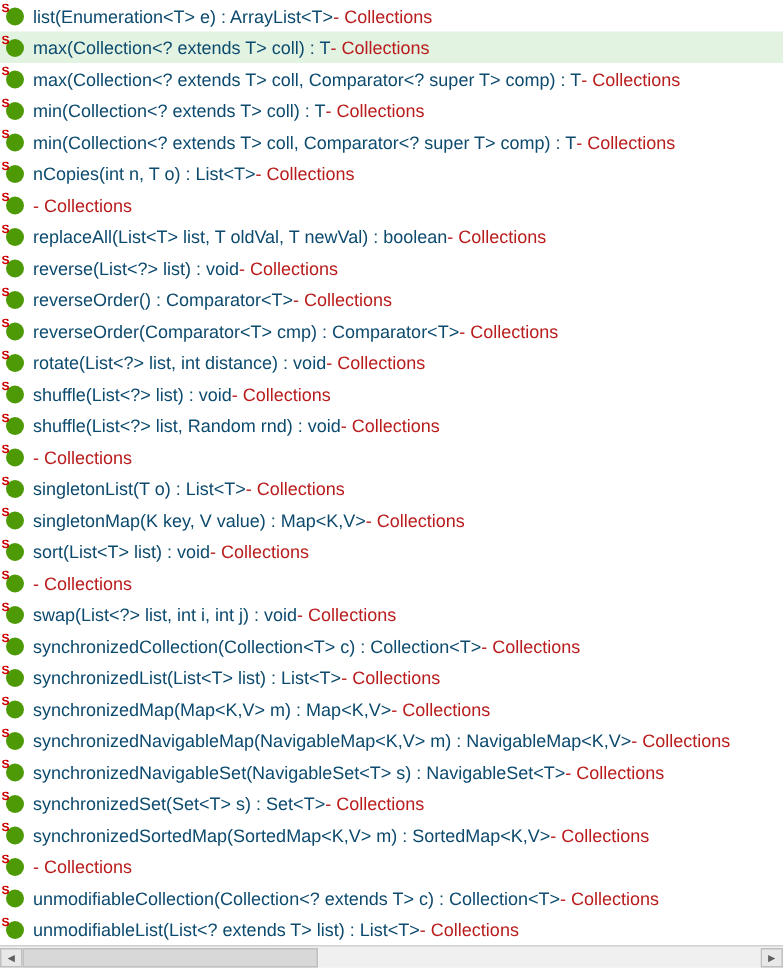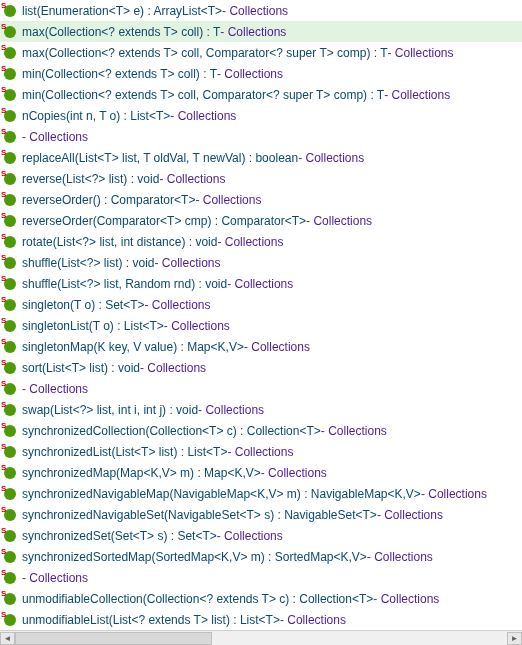--- a/index.html
+++ b/index.html
@@ -48,21 +48,21 @@
     top: -1px;
     left: -1px;
     width: 7px;
     height: 9px;
     font-size: 8px;
     font-weight: bold;
     color: #cc0000;
     line-height: 8px;
   }
   .sig { color: #0c4a6e; }
-  .src { color: #4c1d95; }
+  .src { color: #b91c1c; }
   .scrollbar {
     position: absolute;
     bottom: 0;
     left: 0;
     right: 0;
     height: 15px;
     background: #f0f0f0;
     border-top: 1px solid #d0d0d0;
     display: flex;
     align-items: center;
@@ -207,21 +207,20 @@
         <span class="s-badge">S</span>
       </span>
       <span class="sig">shuffle(List&lt;?&gt; list, Random rnd) : void</span>
       <span class="src"> - Collections</span>
     </div>
     <div class="row">
       <span class="icon">
         <span class="circle"></span>
         <span class="s-badge">S</span>
       </span>
-      <span class="sig">singleton(T o) : Set&lt;T&gt;</span>
       <span class="src"> - Collections</span>
     </div>
     <div class="row">
       <span class="icon">
         <span class="circle"></span>
         <span class="s-badge">S</span>
       </span>
       <span class="sig">singletonList(T o) : List&lt;T&gt;</span>
       <span class="src"> - Collections</span>
     </div>

